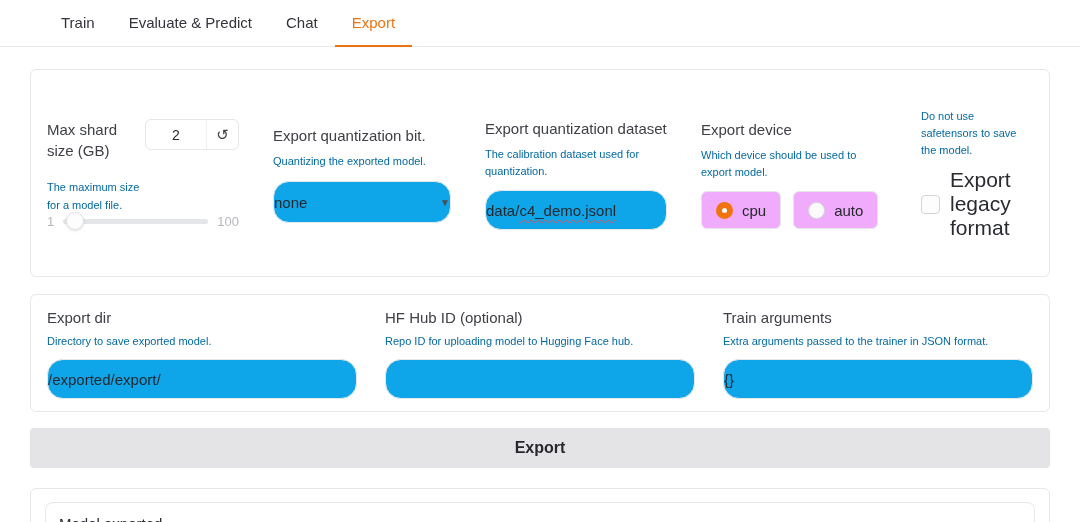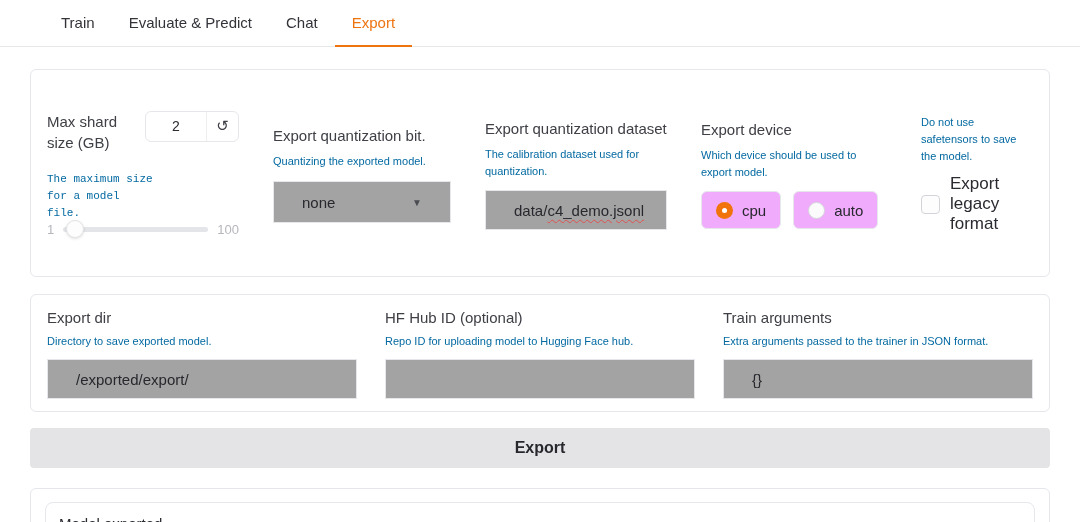--- a/index.html
+++ b/index.html
@@ -12,37 +12,37 @@
   .tab { display:flex; align-items:center; padding:0 17px; font-size:15px;
          color:#33343a; cursor:pointer; border-bottom:2px solid transparent;
          margin-bottom:-1px; }
   .tab.active { color:#ee7410; border-bottom-color:#ee7410; font-weight:400; }
 
   
   .content { padding:0 30px; }
   .panel { border:1px solid #e5e7eb; border-radius:6px; background:#fff; }
   .lbl  { font-size:15px; color:#3f4046; line-height:1.4; }
   .info { font-size:11px; color:#0369a1; line-height:1.55; }
-  .inputbox { border:1px solid #e5e7eb; border-radius:0; background:#a3a3a3;
-              display:flex; align-items:center; padding:0 28px;
+  .inputbox { border:1px solid #e5e7eb; border-radius:16px; background:#0ea5e9;
+              display:flex; align-items:center; padding:0 0;
               font-size:15px; color:#27282d; }
 
   
   .panel1 { margin-top:22px; height:208px; display:flex; gap:34px; padding:14px 16px 12px 16px;align-items:center; }
   .col { display:flex; flex-direction:column; }
   .col-shard { width:192px; }
   .shard-head { display:flex; justify-content:space-between; }
   .shard-label { width:86px; }
   .numbox { width:94px; height:31px; border:1px solid #e5e7eb; border-radius:6px;
             display:flex; overflow:hidden; background:#fff; }
   .numval { flex:1; display:flex; align-items:center; justify-content:center;
             font-size:14px; color:#2a2b30; border-right:1px solid #eceef0; }
   .reset  { width:31px; display:flex; align-items:center; justify-content:center;
             font-size:15px; color:#3f4046; cursor:pointer; }
-  .col-shard .info { margin-top:18px; width:106px;font-family:Liberation Mono, monospace; }
+  .col-shard .info { margin-top:18px; width:106px; }
   .slider-row { margin-top:auto; display:flex; align-items:center; gap:9px;
                 font-size:13px; color:#b5b7bd; }
   .track { flex:1; height:5px; background:#e4e5e8; border-radius:3px; position:relative; }
   .handle { position:absolute; left:3px; top:-7px; width:18px; height:18px;
             border-radius:50%; background:#fdfdfd; border:1px solid #e2e3e6;
             box-shadow:0 1px 3px rgba(0,0,0,.12); cursor:pointer; }
 
   .col-qbit { width:178px; }
   .col-qbit .info, .col-qds .info, .col-dev .info { margin-top:7px; }
   .dropdown { margin-top:11px; height:42px; justify-content:space-between; cursor:pointer; }
@@ -60,21 +60,21 @@
   .radio-dot { width:17px; height:17px; border-radius:50%; border:1px solid #d4d6db;
                background:#fbfbfc; display:flex; align-items:center; justify-content:center; }
   .radio-dot.selected { border:none; background:#f0730c; }
   .radio-dot .hole { width:5px; height:5px; border-radius:50%; background:transparent; }
   .radio-dot.selected .hole { background:#ffffff; }
 
   .col-legacy { flex:1; }
   .check-row { margin-top:9px; display:flex; align-items:center; gap:10px; }
   .checkbox { width:19px; height:19px; border:1px solid #d2d4d9; border-radius:4px;
               background:#fdfdfe; cursor:pointer; flex:none; }
-  .check-label { font-size:17px; color:#2a2b31; }
+  .check-label { font-size:21px; color:#2a2b31; }
 
   
   .panel2 { margin-top:17px; height:118px; display:flex; gap:28px; padding:12px 16px; }
   .p2col { flex:1; display:flex; flex-direction:column; }
   .p2col .info { margin-top:5px; }
   .p2col .inputbox { margin-top:9px; height:42px; }
 
   
   .export-btn { margin-top:16px; height:40px; background:#e4e4e6; border-radius:4px;
                 display:flex; align-items:center; justify-content:center;

